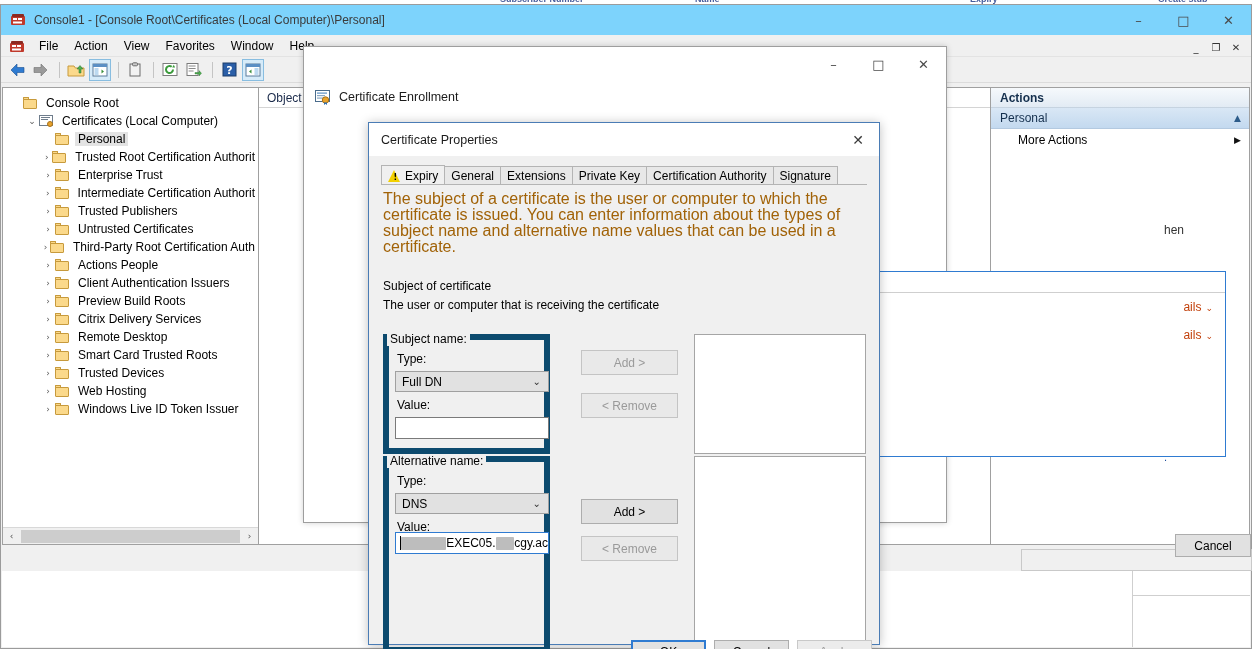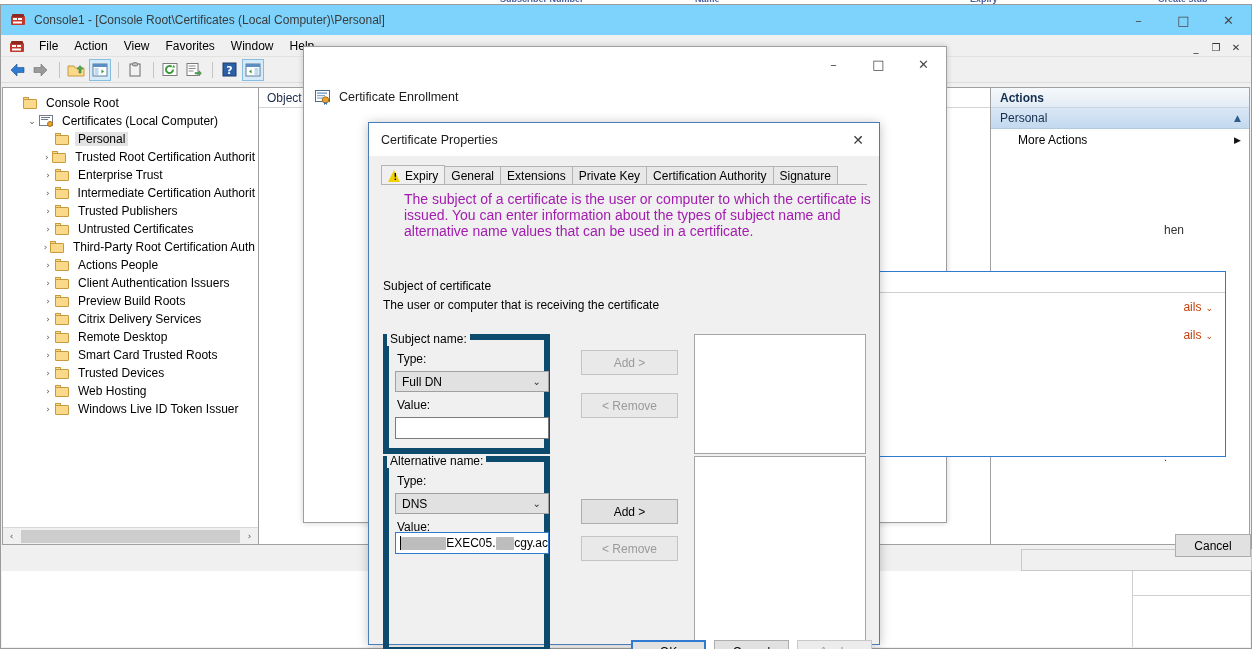--- a/index.html
+++ b/index.html
@@ -273,22 +273,22 @@
     border-left:6.5px solid transparent; border-right:6.5px solid transparent;
     border-bottom:12px solid #f2d000;
   }
   .warn-bang {
     position:absolute; left:5.5px; top:4px; font-size:8px; color:#000; line-height:8px;
     font-family:"DejaVu Sans", sans-serif; font-weight:bold;
   }
   #tabline { position:absolute; left:12px; top:28px; right:12px; height:1px; background:#b4b4b4; }
 
   #props-intro {
-    position:absolute; left:14px; top:35px; width:476px; font-size:14px;
-    line-height:16px; color:#a21caf;margin-left:21px;
+    position:absolute; left:14px; top:35px; width:476px; font-size:16px;
+    line-height:16px; color:#a16207;
   }
 
   .lbl-bold { font-size:12px; }
   #subject-of-cert { position:absolute; left:14px; top:123px; }
   #subject-of-cert-desc { position:absolute; left:14px; top:142px; font-size:12px; }
 
   .group-box {
     position:absolute; border:6px solid #0c4a6e; background:transparent;
   }
   #subj-group { left:14px; top:178px; width:167px; height:120px; }

